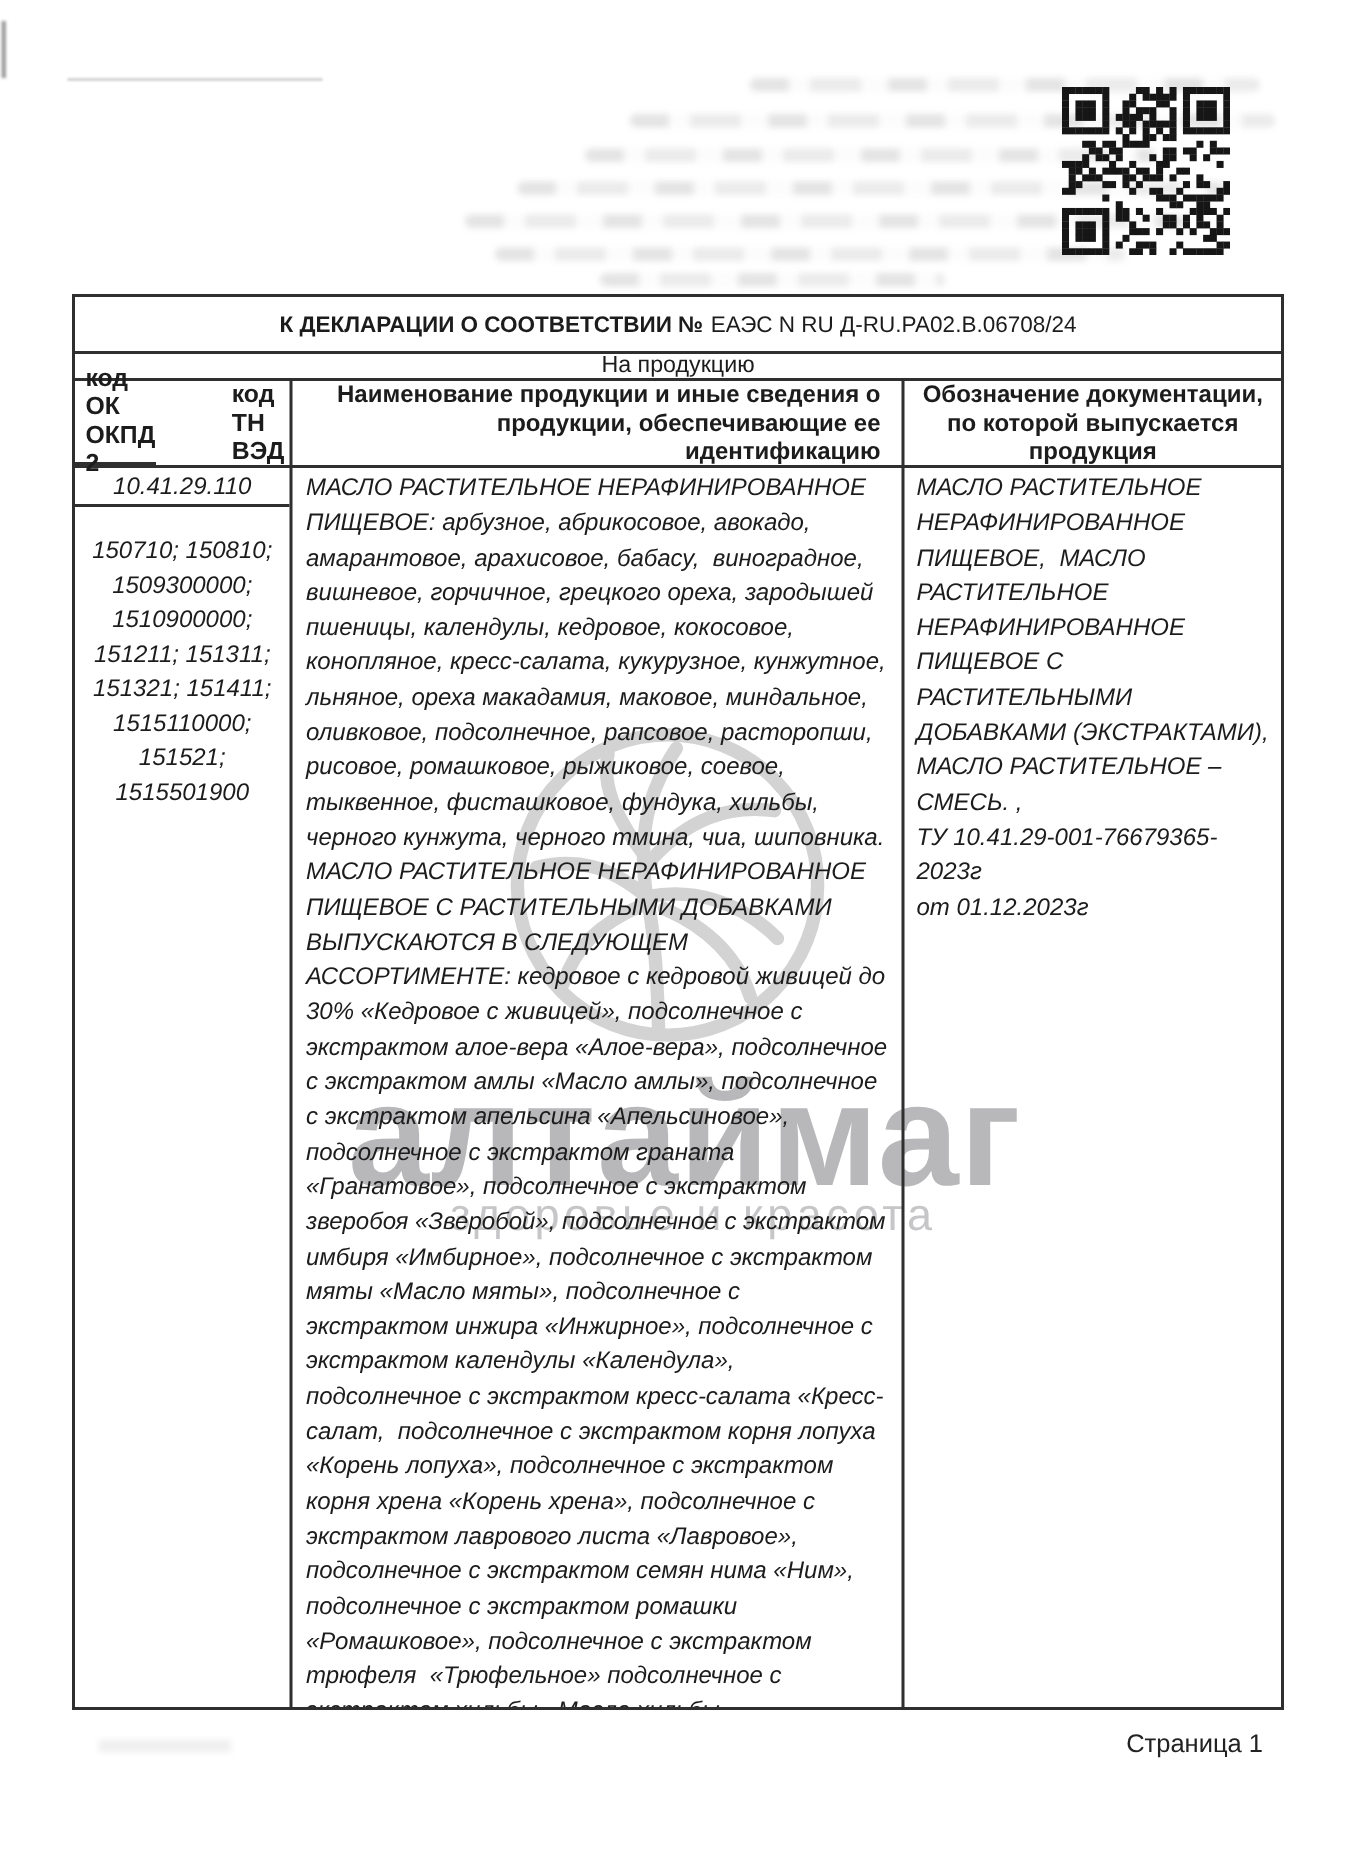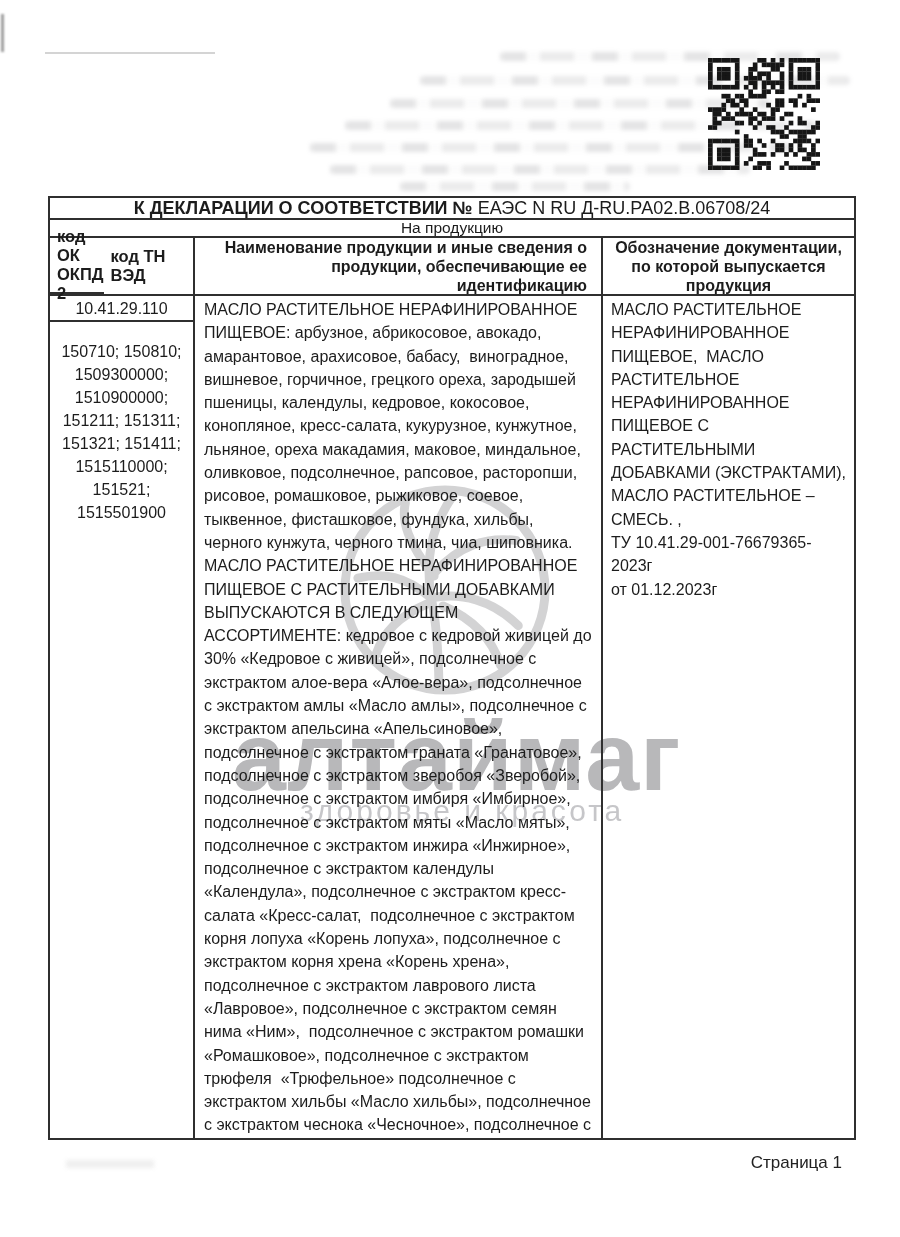--- a/index.html
+++ b/index.html
@@ -41,31 +41,31 @@
 
   
   .doc-table{
     position:absolute;left:48px;top:196px;width:808px;height:944px;
     border:2px solid #2f2f2f;box-sizing:border-box;
     display:flex;flex-direction:column;z-index:2;
     background:transparent;
   }
   .t-row{border-bottom:2px solid #2f2f2f;flex:0 0 auto;display:flex;align-items:center;justify-content:center;box-sizing:border-box;}
   .t-r1{height:21px;font-weight:bold;font-size:16.5px;}
-  .t-r2{height:22px;font-size:18px;white-space:nowrap;}
+  .t-r2{height:38px;font-size:15px;white-space:nowrap;}
   .t-r2 .bold{font-weight:bold;}
   .t-r2 .norm{font-weight:normal;margin-left:5px;}
   .t-r3{height:18px;font-size:15.5px;}
   .t-colhead{height:58px;display:flex;flex:0 0 auto;border-bottom:2px solid #2f2f2f;box-sizing:border-box;}
   .ch1{width:145px;border-right:2px solid #2f2f2f;box-sizing:border-box;display:flex;flex-direction:row;font-weight:bold;font-size:16.5px;}
   .ch1-top{flex:0 0 30px;border-bottom:2px solid #2f2f2f;box-sizing:border-box;display:flex;align-items:center;padding-left:7px;}
-  .ch1-bot{flex:1;display:flex;align-items:center;padding-left:7px;}
+  .ch1-bot{flex:1;display:flex;align-items:center;padding-left:7px;margin-left:44px;}
   .ch2{width:408px;border-right:2px solid #2f2f2f;box-sizing:border-box;display:flex;align-items:center;justify-content:center;text-align:right;font-weight:bold;font-size:16px;line-height:19px;padding:0 14px;}
   .ch3{flex:1;display:flex;align-items:center;justify-content:center;text-align:center;font-weight:bold;font-size:16px;line-height:19px;padding:0 6px;}
-  .t-data{flex:1;display:flex;overflow:hidden;}
+  .t-data{flex:1;display:flex;overflow:hidden;font-style:italic;}
   .dc1{width:145px;border-right:2px solid #2f2f2f;box-sizing:border-box;font-size:16px;text-align:center;}
   .okpd{height:26px;line-height:26px;border-bottom:2px solid #2f2f2f;box-sizing:border-box;}
   .tnved{padding-top:18px;line-height:23px;}
   .dc2{width:408px;border-right:2px solid #2f2f2f;box-sizing:border-box;font-size:16px;line-height:23.3px;padding:2px 9px 0 9px;white-space:pre-wrap;overflow:hidden;}
   .dc3{flex:1;font-size:16px;line-height:23.3px;padding:2px 4px 17px 8px;white-space:pre-wrap;overflow:hidden;}
 
   
   .footer{position:absolute;right:58px;top:1153px;font-size:17px;z-index:2;color:#222;}
 </style>
 </head>

